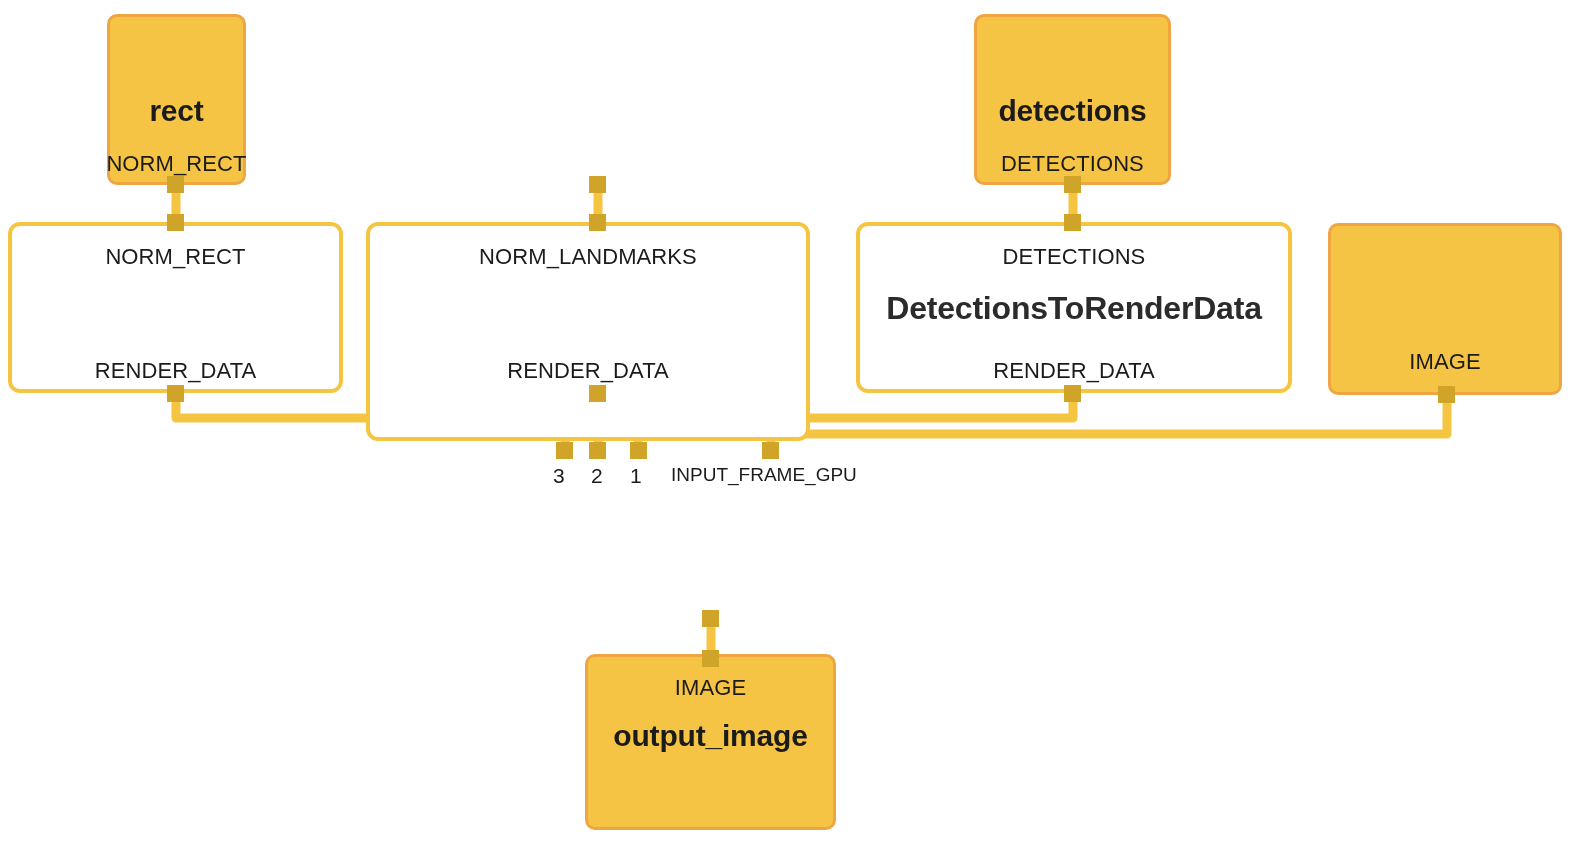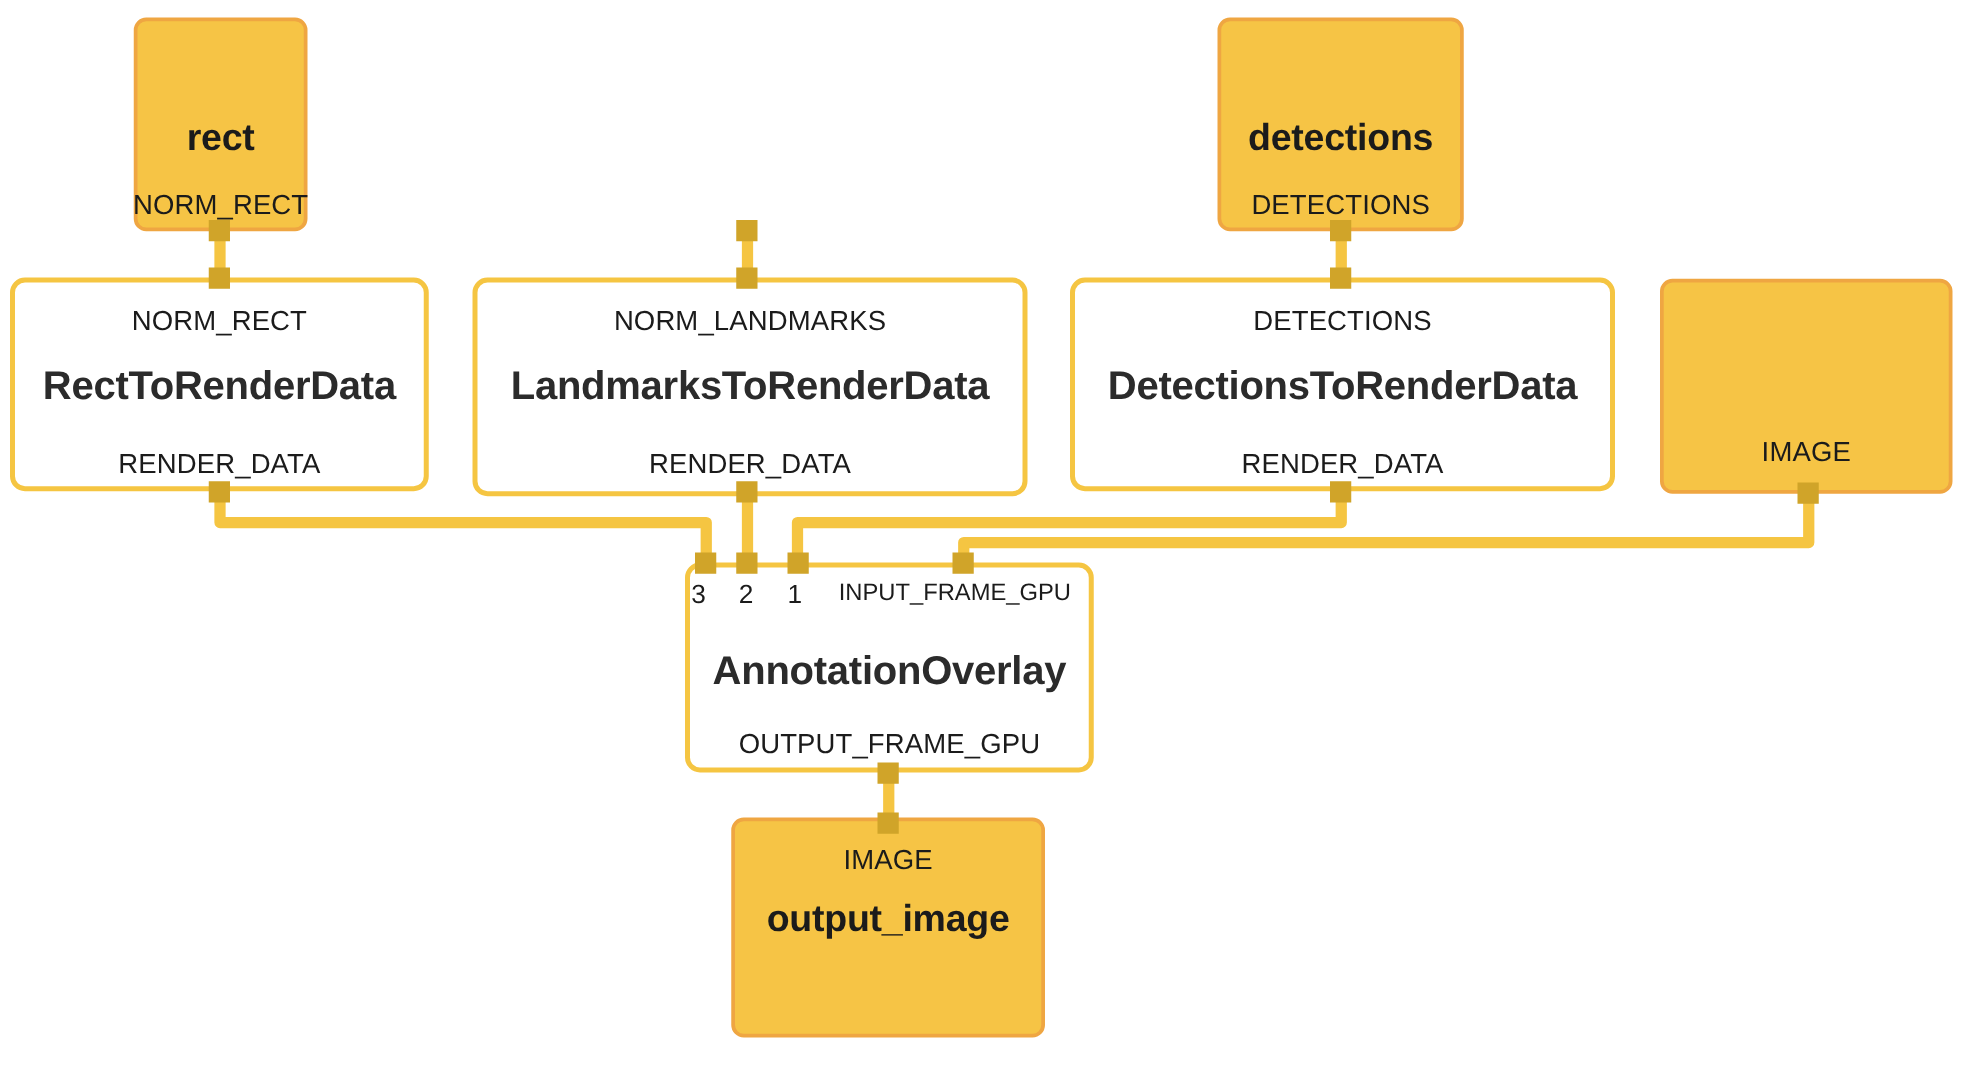--- a/index.html
+++ b/index.html
@@ -128,51 +128,45 @@
   <div class="port" style="left:589px; top:176px;"></div>
 
   <div class="node side" style="left:974px; top:14px; width:197px; height:171px;">
     <div class="abs-txt node-title ctr" style="left:50%; top:77px;">detections</div>
     <div class="abs-txt port-label ctr" style="left:50%; top:134px;">DETECTIONS</div>
   </div>
   <div class="port" style="left:1064px; top:176px;"></div>
 
   <div class="node calc" style="left:8px; top:222px; width:335px; height:171px;">
     <div class="abs-txt port-label ctr" style="left:50%; top:18px;">NORM_RECT</div>
-    <div class="abs-txt node-title ctr" style="left:50%; top:64px;">RectToRenderData</div>
     <div class="abs-txt port-label ctr" style="left:50%; top:132px;">RENDER_DATA</div>
   </div>
   <div class="port" style="left:167px; top:214px;"></div>
   <div class="port" style="left:167px; top:385px;"></div>
 
-  <div class="node calc" style="left:378px; top:222px; width:444px; height:175px;">
+  <div class="node calc" style="left:366px; top:222px; width:444px; height:219px;">
     <div class="abs-txt port-label ctr" style="left:50%; top:18px;">NORM_LANDMARKS</div>
-    <div class="abs-txt node-title ctr" style="left:50%; top:64px;">LandmarksToRenderData</div>
     <div class="abs-txt port-label ctr" style="left:50%; top:132px;">RENDER_DATA</div>
   </div>
   <div class="port" style="left:589px; top:214px;"></div>
   <div class="port" style="left:589px; top:385px;"></div>
 
   <div class="node calc" style="left:856px; top:222px; width:436px; height:171px;">
     <div class="abs-txt port-label ctr" style="left:50%; top:18px;">DETECTIONS</div>
     <div class="abs-txt node-title ctr" style="left:50%; top:64px;">DetectionsToRenderData</div>
     <div class="abs-txt port-label ctr" style="left:50%; top:132px;">RENDER_DATA</div>
   </div>
   <div class="port" style="left:1064px; top:214px;"></div>
   <div class="port" style="left:1064px; top:385px;"></div>
 
   <div class="node side" style="left:1328px; top:223px; width:234px; height:172px;">
     <div class="abs-txt port-label ctr" style="left:50%; top:123px;">IMAGE</div>
   </div>
   <div class="port" style="left:1438px; top:386px;"></div>
 
-  <div class="node calc" style="left:548px; top:450px; width:327px; height:168px;">
-    <div class="abs-txt node-title ctr" style="left:50%; top:64px;">AnnotationOverlay</div>
-    <div class="abs-txt port-label ctr" style="left:50%; top:128px;">OUTPUT_FRAME_GPU</div>
-  </div>
 
   <div class="idx" style="left:553px; top:464px;">3</div>
   <div class="idx" style="left:591px; top:464px;">2</div>
   <div class="idx" style="left:630px; top:464px;">1</div>
   <div class="idx" style="left:671px; top:464px; font-size:19px;">INPUT_FRAME_GPU</div>
 
   <div class="port" style="left:556px; top:442px;"></div>
   <div class="port" style="left:589px; top:442px;"></div>
   <div class="port" style="left:630px; top:442px;"></div>
   <div class="port" style="left:762px; top:442px;"></div>

